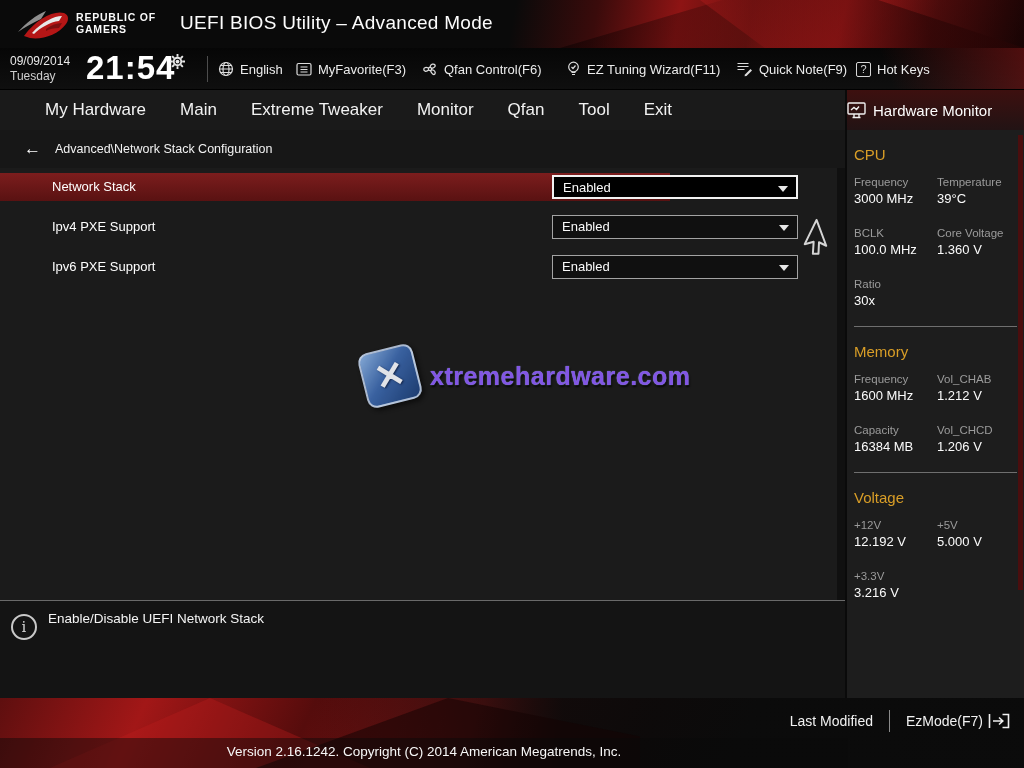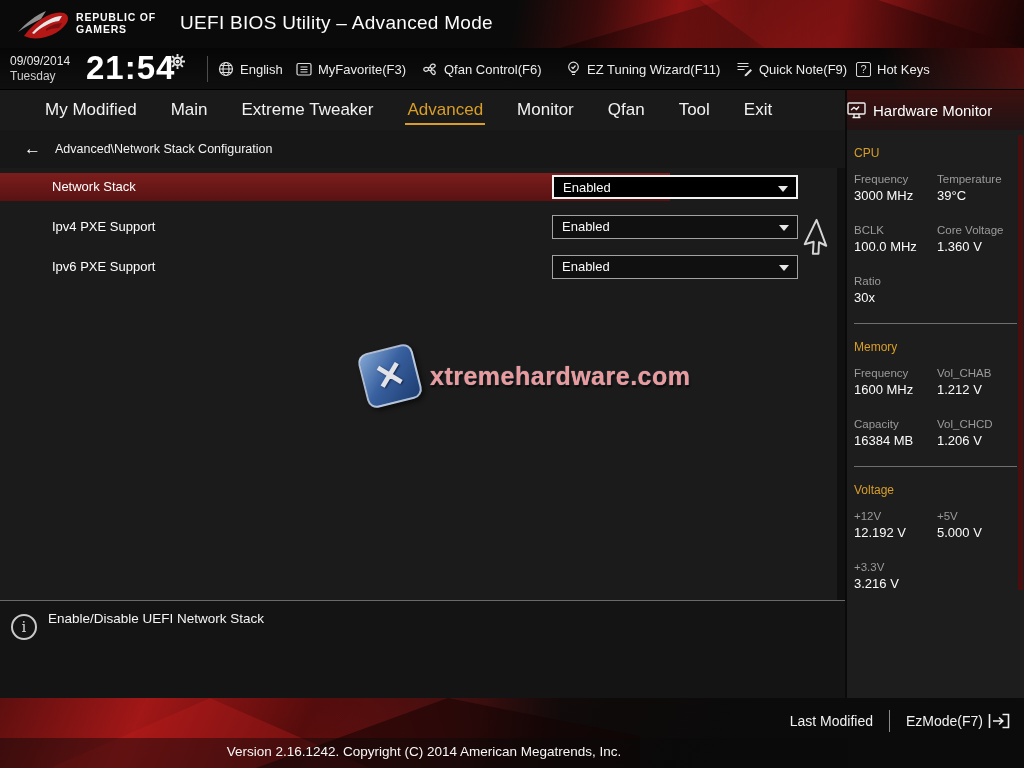--- a/index.html
+++ b/index.html
@@ -65,38 +65,38 @@
   .dropdown .d-value { position:absolute; left:9px; top:3px; font-size:13px; color:#fafafa; }
   .dropdown .caret { position:absolute; right:8px; top:9px; width:0; height:0; border-left:5px solid transparent; border-right:5px solid transparent; border-top:6px solid #e8e8e8; }
 
   
   #watermark { position:absolute; left:362px; top:180px; display:flex; align-items:center; gap:12px; opacity:.92; }
   #wm-logo { width:56px; height:56px; transform:rotate(-14deg); border-radius:10px;
     background:linear-gradient(135deg,#8db4e4 0%,#3c67ab 45%,#1d3f77 100%);
     border:2px solid rgba(220,230,245,.8); box-shadow:2px 3px 5px rgba(0,0,0,.6);
     display:flex; align-items:center; justify-content:center; }
   #wm-logo span { color:#f2f5fa; font-size:36px; font-weight:bold; line-height:1; text-shadow:1px 1px 2px rgba(10,25,60,.8); }
-  #wm-text { font-size:25px; font-weight:bold; letter-spacing:.5px; color:#fca5a5;
+  #wm-text { font-size:25px; font-weight:bold; letter-spacing:.5px; color:#8b5cf6;
     text-shadow:0 0 1px #9db9e0, 1px 2px 2px rgba(0,0,0,.9); }
 
   
   #cursor { position:absolute; left:806px; top:222px; transform:rotate(26deg); }
 
   
   #help { position:absolute; left:0; top:600px; width:845px; height:100px; background:#141414; border-top:1px solid #6a6a6a; }
   #info-icon { position:absolute; left:11px; top:13px; width:26px; height:26px; border:2px solid #c9c9c9; border-radius:50%;
     font-family:"DejaVu Serif", serif; font-size:15px; color:#d5d5d5; text-align:center; line-height:22px; }
   #help .h-text { position:absolute; left:48px; top:10px; font-size:13.5px; color:#f5f5f5; }
 
   
   #sidebar { position:absolute; left:845px; top:90px; width:179px; height:610px; background:#1d1d1d; border-left:2px solid #0a0a0a; }
   #hm-header { height:40px; display:flex; align-items:center; gap:7px; 
     background:linear-gradient(#3d100f,#221314); font-size:15px; color:#fdfdfd; }
   #hm-body { padding:0 7px; }
-  .hm-title { margin:16px 0 13px; font-size:12px; color:#d99e27; }
+  .hm-title { margin:16px 0 13px; font-size:15px; color:#d99e27; }
   .hm-grid { display:grid; grid-template-columns:83px 1fr; row-gap:21px; }
   .hm-label { font-size:11.5px; color:#9b9b9b; margin-bottom:3px; }
   .hm-value { font-size:13px; color:#fbfbfb; }
   .hm-divider { margin-top:18px; height:1px; background:#6f6f6f; }
   #sidebar-scrollbar { position:absolute; right:1px; top:45px; width:5px; height:455px; background:#4a0e0e; }
 
   
   #footer-art { position:absolute; left:0; top:698px; width:1024px; height:70px;
     background:
       linear-gradient(90deg, rgba(8,8,8,0) 30%, rgba(10,10,10,.92) 55%, rgba(10,10,10,.92) 100%),
@@ -202,24 +202,23 @@
   </div>
 
   <div class="tb-item" style="left:856px;">
     <span class="qbox">?</span>
     <span>Hot Keys</span>
   </div>
 </div>
 
 <div id="navbar">
   <div class="tabs">
-    <span class="tab">My Modified</span>
+    <span class="tab">My Hardware</span>
     <span class="tab">Main</span>
     <span class="tab">Extreme Tweaker</span>
-    <span class="tab active">Advanced</span>
     <span class="tab">Monitor</span>
     <span class="tab">Qfan</span>
     <span class="tab">Tool</span>
     <span class="tab">Exit</span>
   </div>
 </div>
 
 <div id="breadcrumb" class="striped">
   <span class="back">←</span>
   <span class="path">Advanced\Network Stack Configuration</span>

